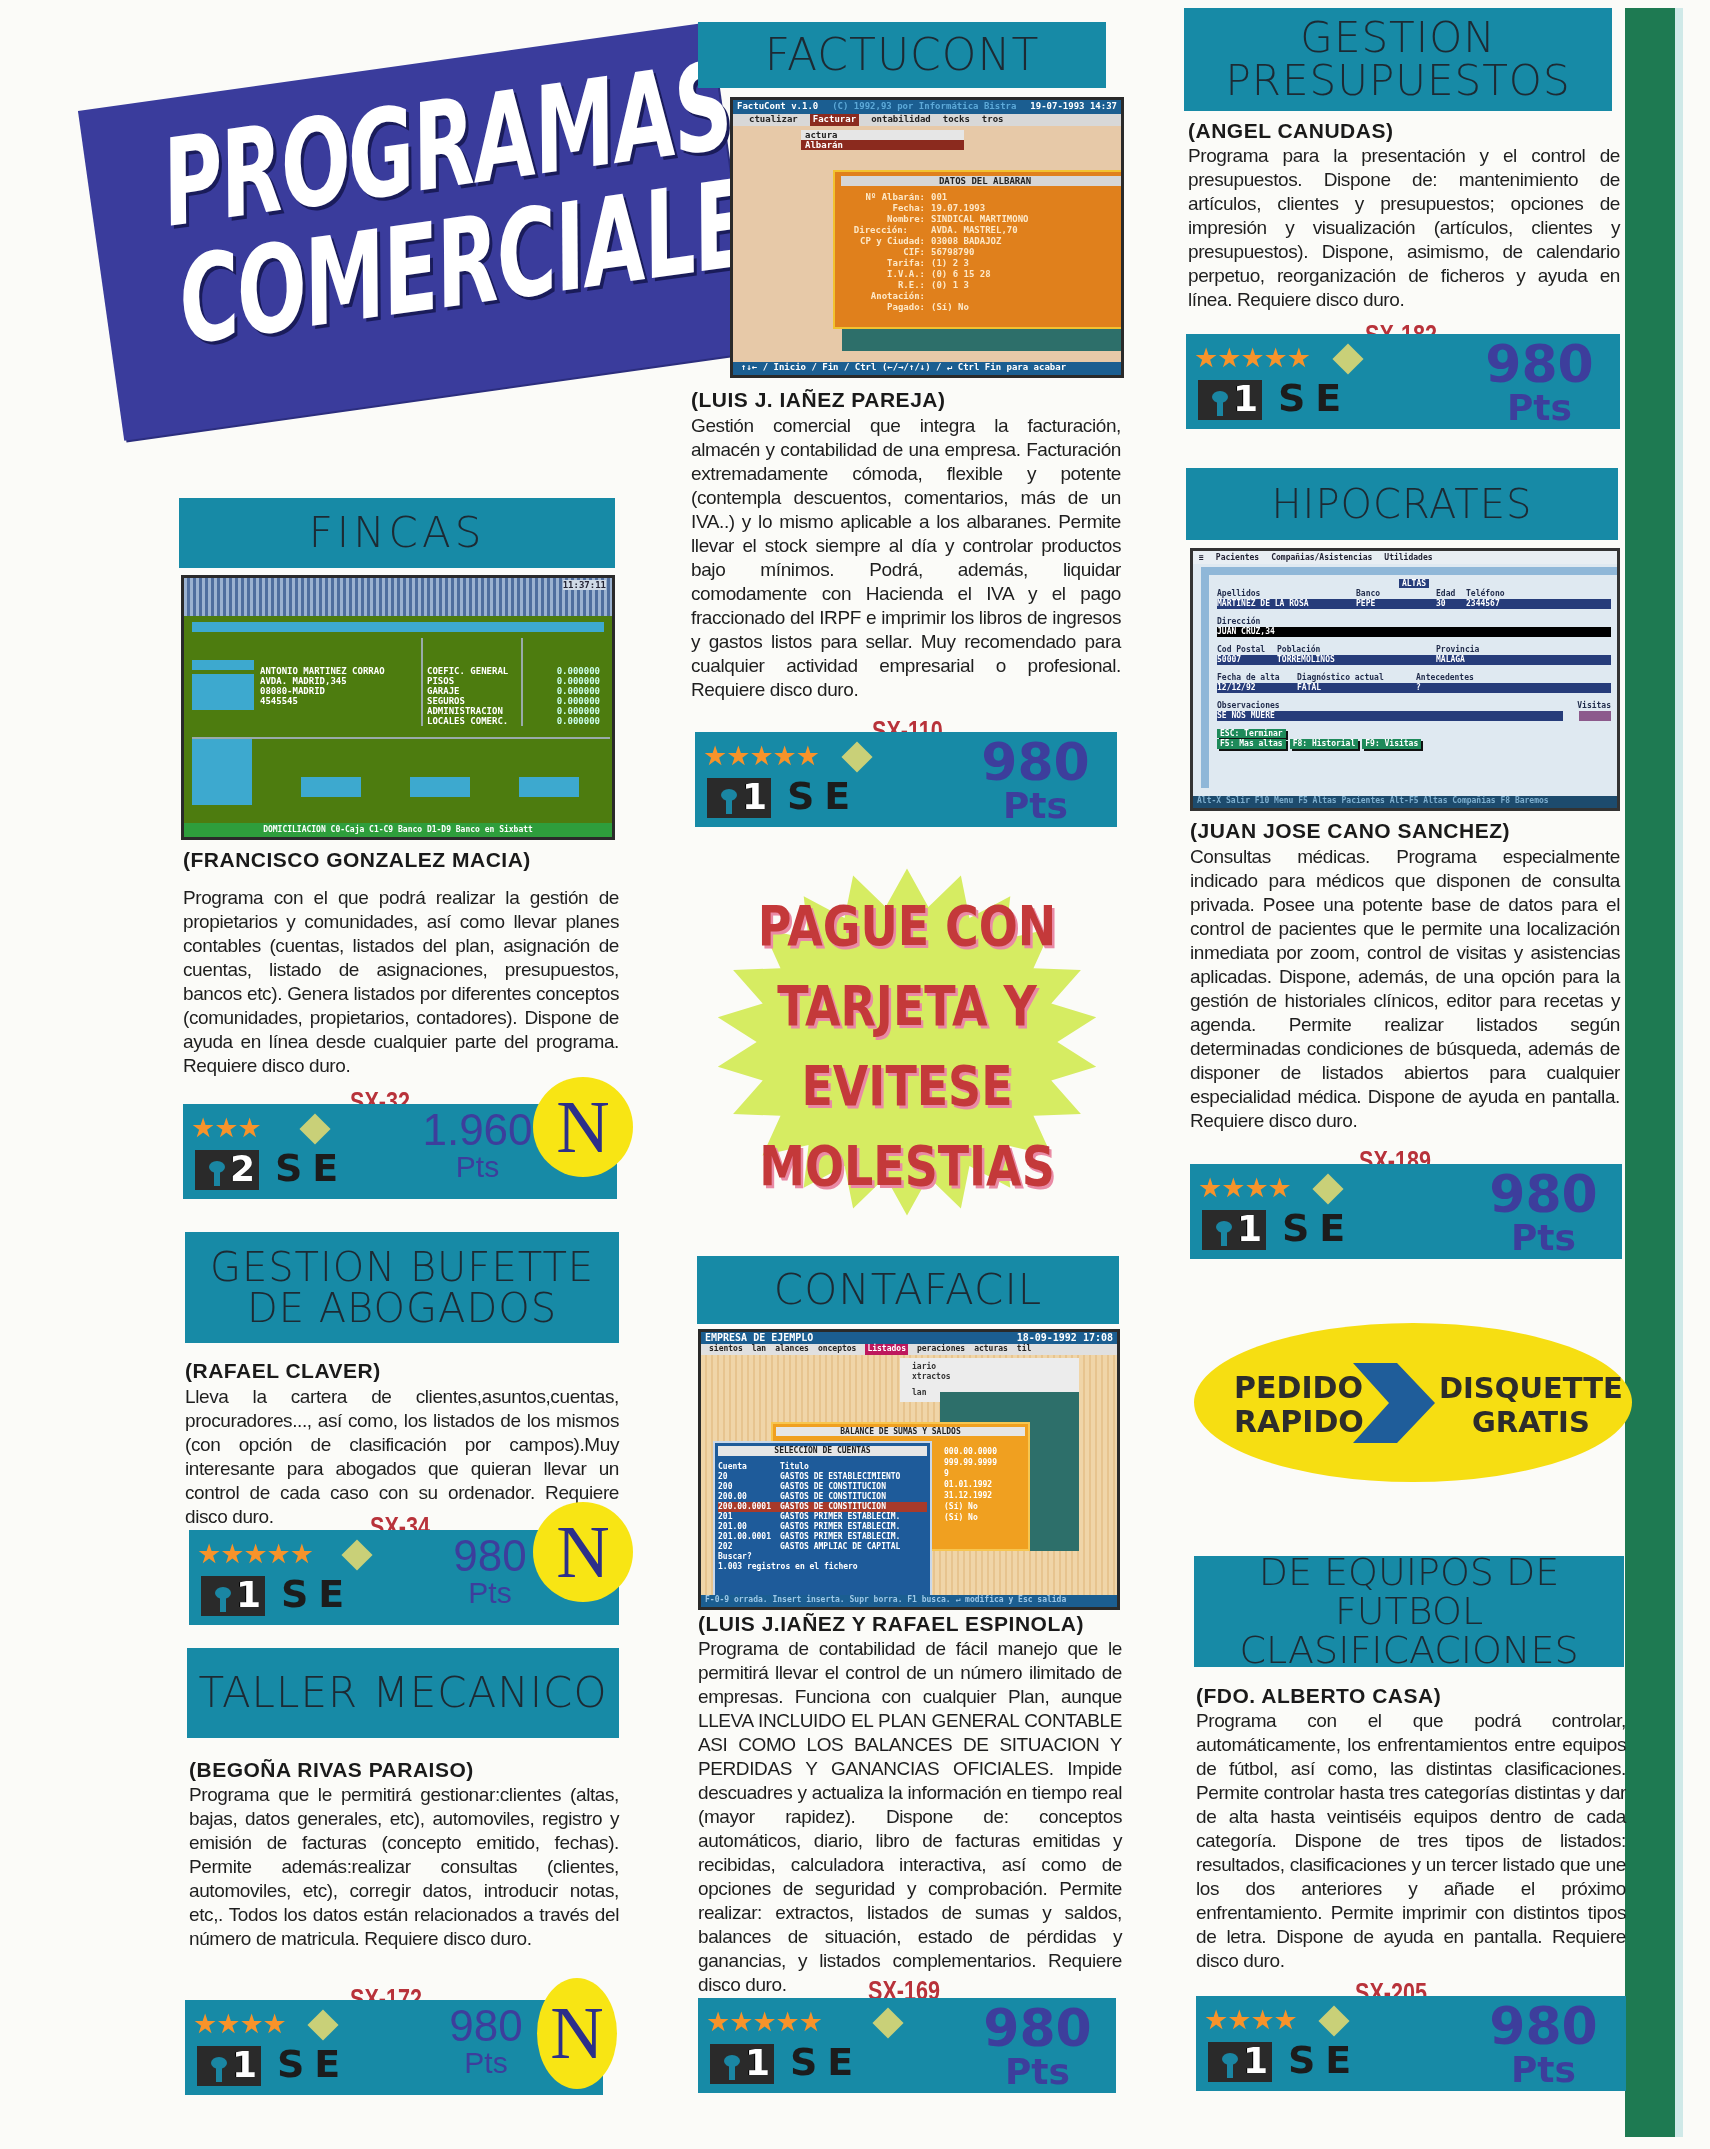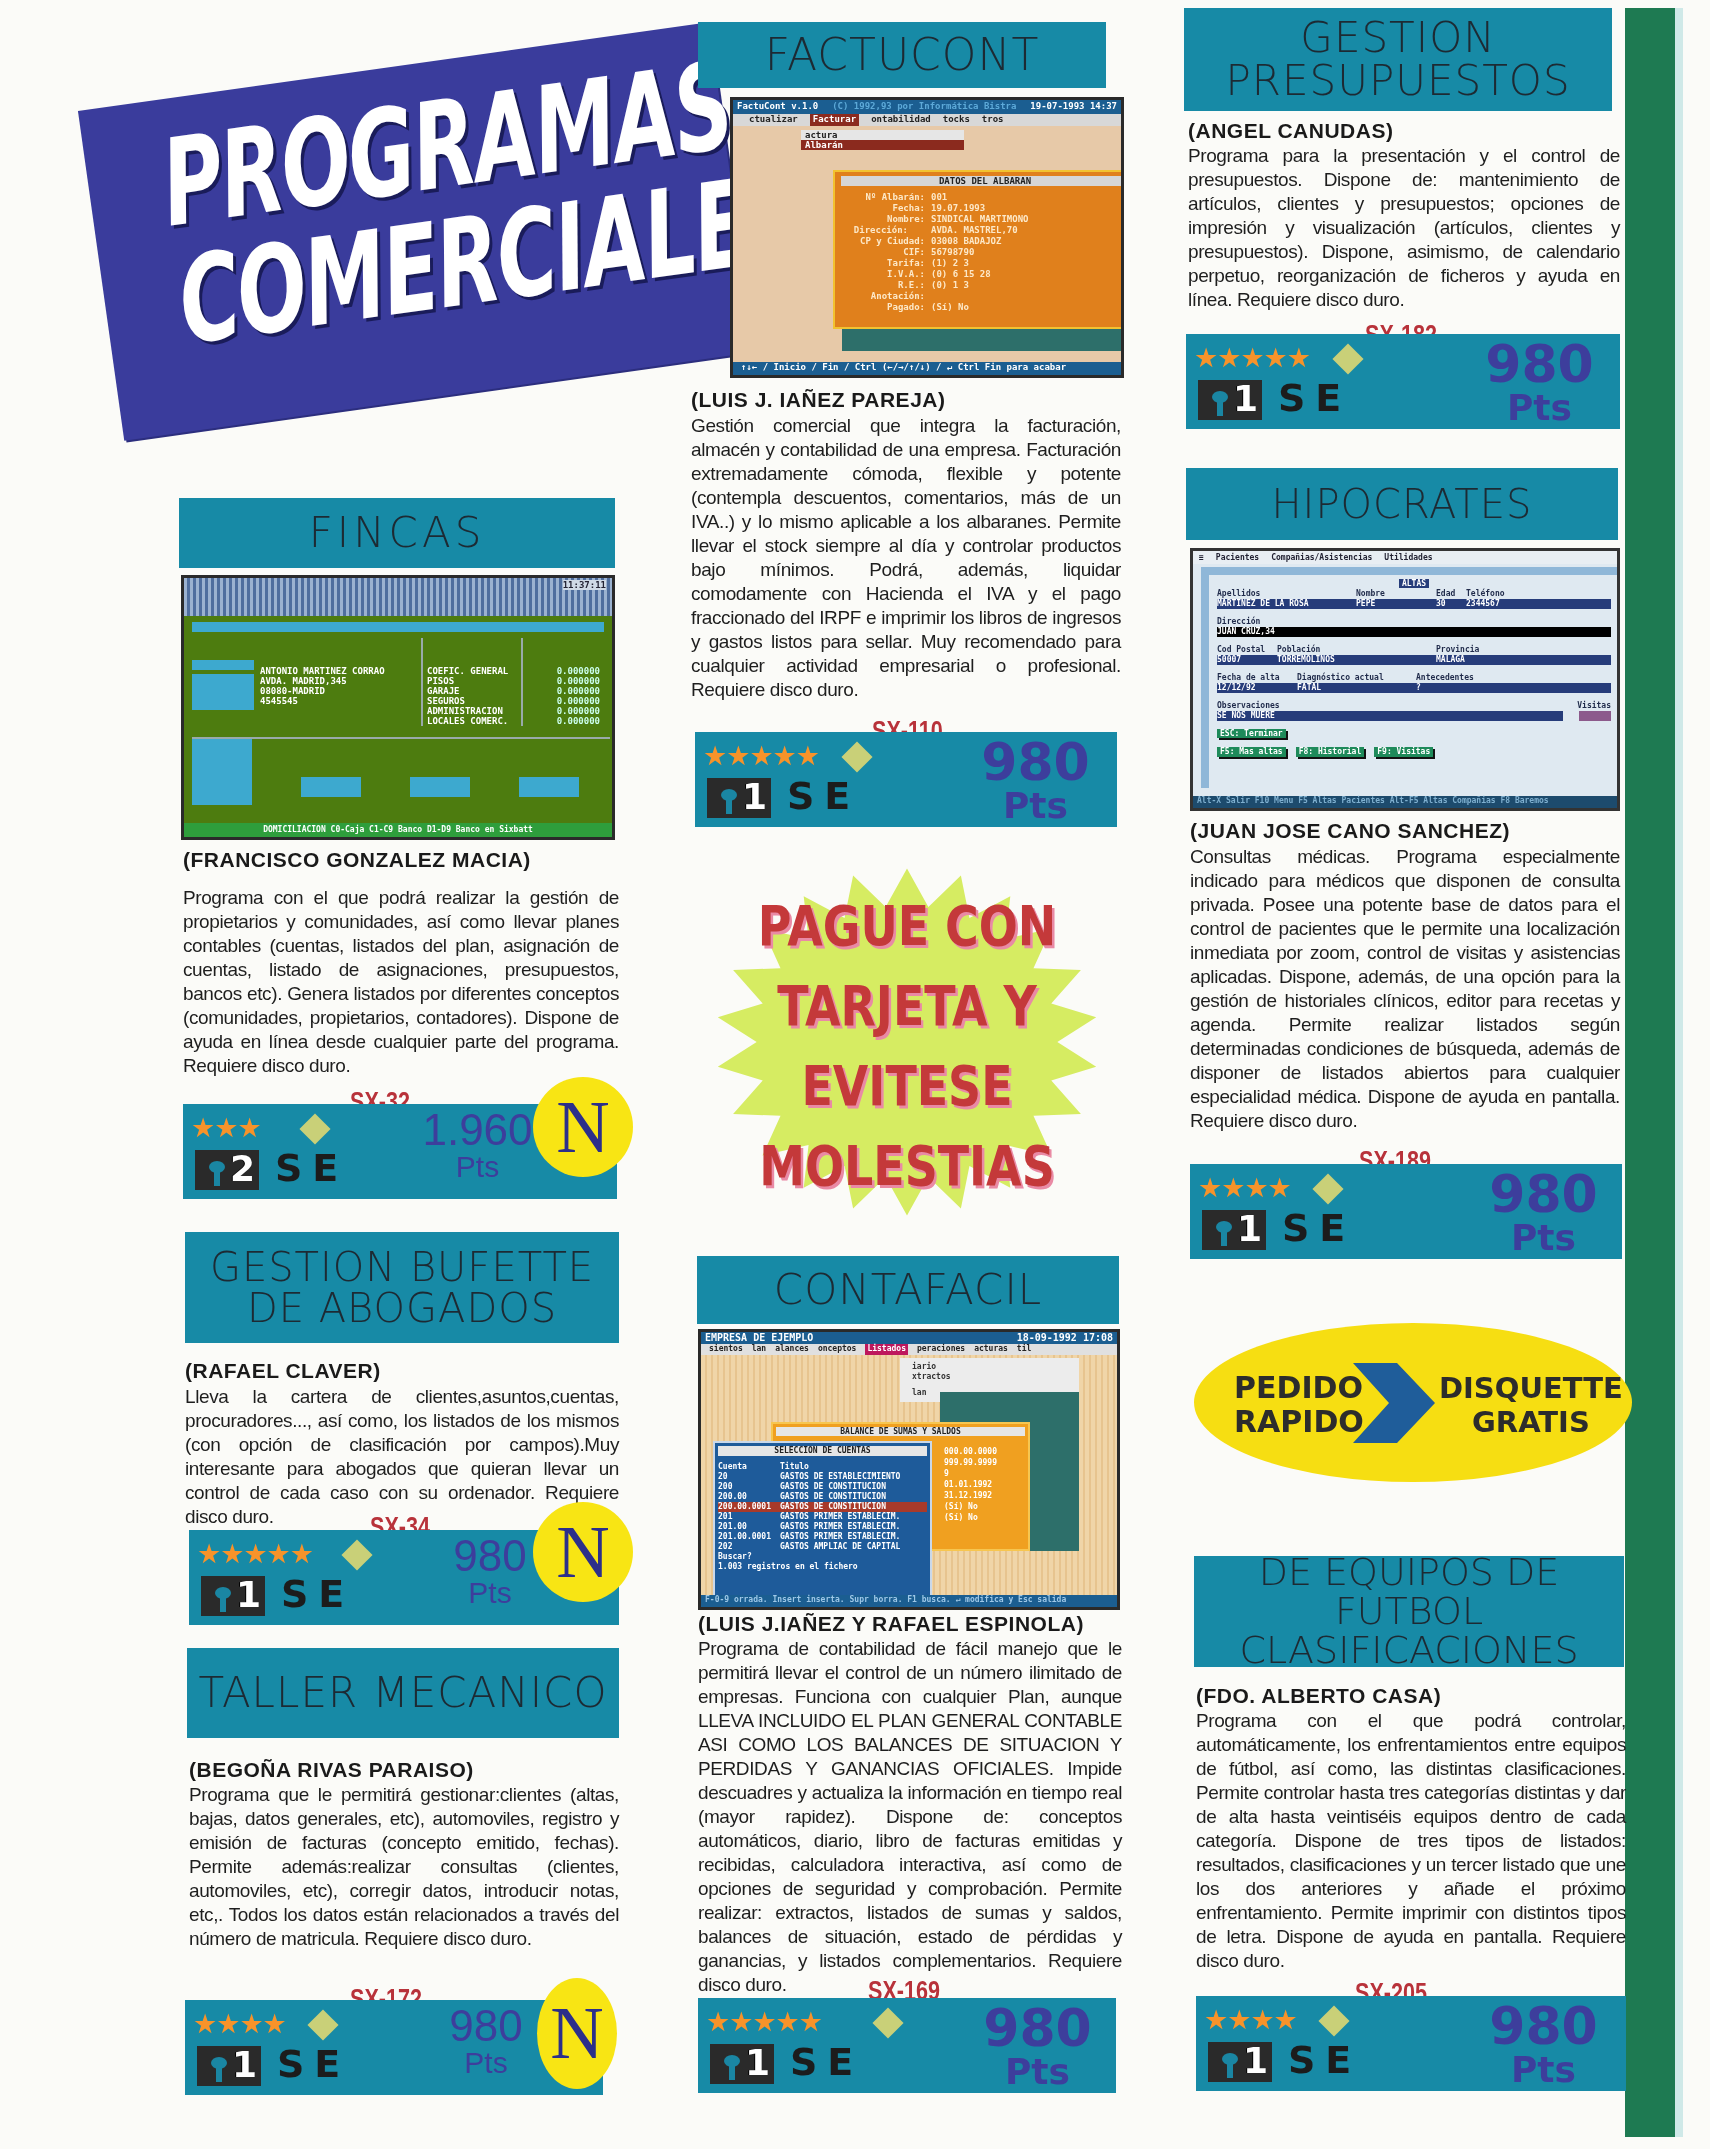--- a/index.html
+++ b/index.html
@@ -157,21 +157,21 @@
     <span>Pacientes</span>
     <span>Compañias/Asistencias</span>
     <span>Utilidades</span>
   </div>
   <div style="position:absolute;left:8px;top:16px;right:0;height:8px;background:#8fb7d8"></div>
   <div style="position:absolute;left:8px;top:16px;width:8px;bottom:20px;background:#8fb7d8"></div>
   <div style="position:absolute;left:24px;top:28px;width:394px;color:#1f2a4a;font-size:8px;line-height:10px">
     <div style="text-align:center"><span style="background:#263c7a;color:#fff;padding:0 3px">ALTAS</span></div>
     <div style="display:flex">
         <span style="width:139px">Apellidos</span>
-        <span style="width:80px">Nombre</span>
+        <span style="width:80px">Banco</span>
         <span style="width:30px">Edad</span>
         <span>Teléfono</span>
       </div>
     <div style="display:flex;background:#263c7a;color:#fff">
         <span style="width:139px">MARTINEZ DE LA ROSA</span>
         <span style="width:80px">PEPE</span>
         <span style="width:30px">30</span>
         <span>2344567</span>
       </div>
     <div style="margin-top:8px">Dirección</div>
@@ -198,21 +198,21 @@
       </div>
     <div style="display:flex;justify-content:space-between;margin-top:8px">
         <span>Observaciones</span>
         <span>Visitas</span>
       </div>
     <div style="display:flex;gap:16px">
         <span style="flex:1;background:#263c7a;color:#fff">SE NOS MUERE</span>
         <span style="width:32px;background:#8c5a8c"></span>
       </div>
     <div style="margin-top:8px"><span style="background:#1e8a5a;color:#fff;padding:0 3px;box-shadow:2px 2px 0 #111">ESC: Terminar</span></div>
-    <div style="margin-top:8px;display:flex;gap:10px">
+    <div style="margin-top:0;display:flex;gap:4px">
       <span style="background:#1e8a5a;color:#fff;padding:0 3px;box-shadow:2px 2px 0 #111">F5: Mas altas</span>
       <span style="background:#1e8a5a;color:#fff;padding:0 3px;box-shadow:2px 2px 0 #111">F8: Historial</span>
       <span style="background:#1e8a5a;color:#fff;padding:0 3px;box-shadow:2px 2px 0 #111">F9: Visitas</span>
     </div>
   </div>
   <div style="position:absolute;left:0;bottom:0;width:100%;background:#1d4b6d;color:#7fb0d0;height:12px;font-size:8px;padding-left:4px;white-space:nowrap">Alt-X Salir  F10 Menu  F5 Altas Pacientes  Alt-F5 Altas Compañias  F8 Baremos</div>
 </div>
 <div class="author" style="left:1190px;top:819px">(JUAN JOSE CANO SANCHEZ)</div>
 <div class="desc" style="left:1190px;top:845px;width:430px">Consultas médicas. Programa especialmente indicado para médicos que disponen de consulta privada. Posee una potente base de datos para el control de pacientes que le permite una localización inmediata por zoom, control de visitas y asistencias aplicadas. Dispone, además, de una opción para la gestión de historiales clínicos, editor para recetas y agenda. Permite realizar listados según determinadas condiciones de búsqueda, además de disponer de listados abiertos para cualquier especialidad médica. Dispone de ayuda en pantalla. Requiere disco duro.</div>
 <div class="code" style="left:1359px;top:1146px">SX-189</div>

